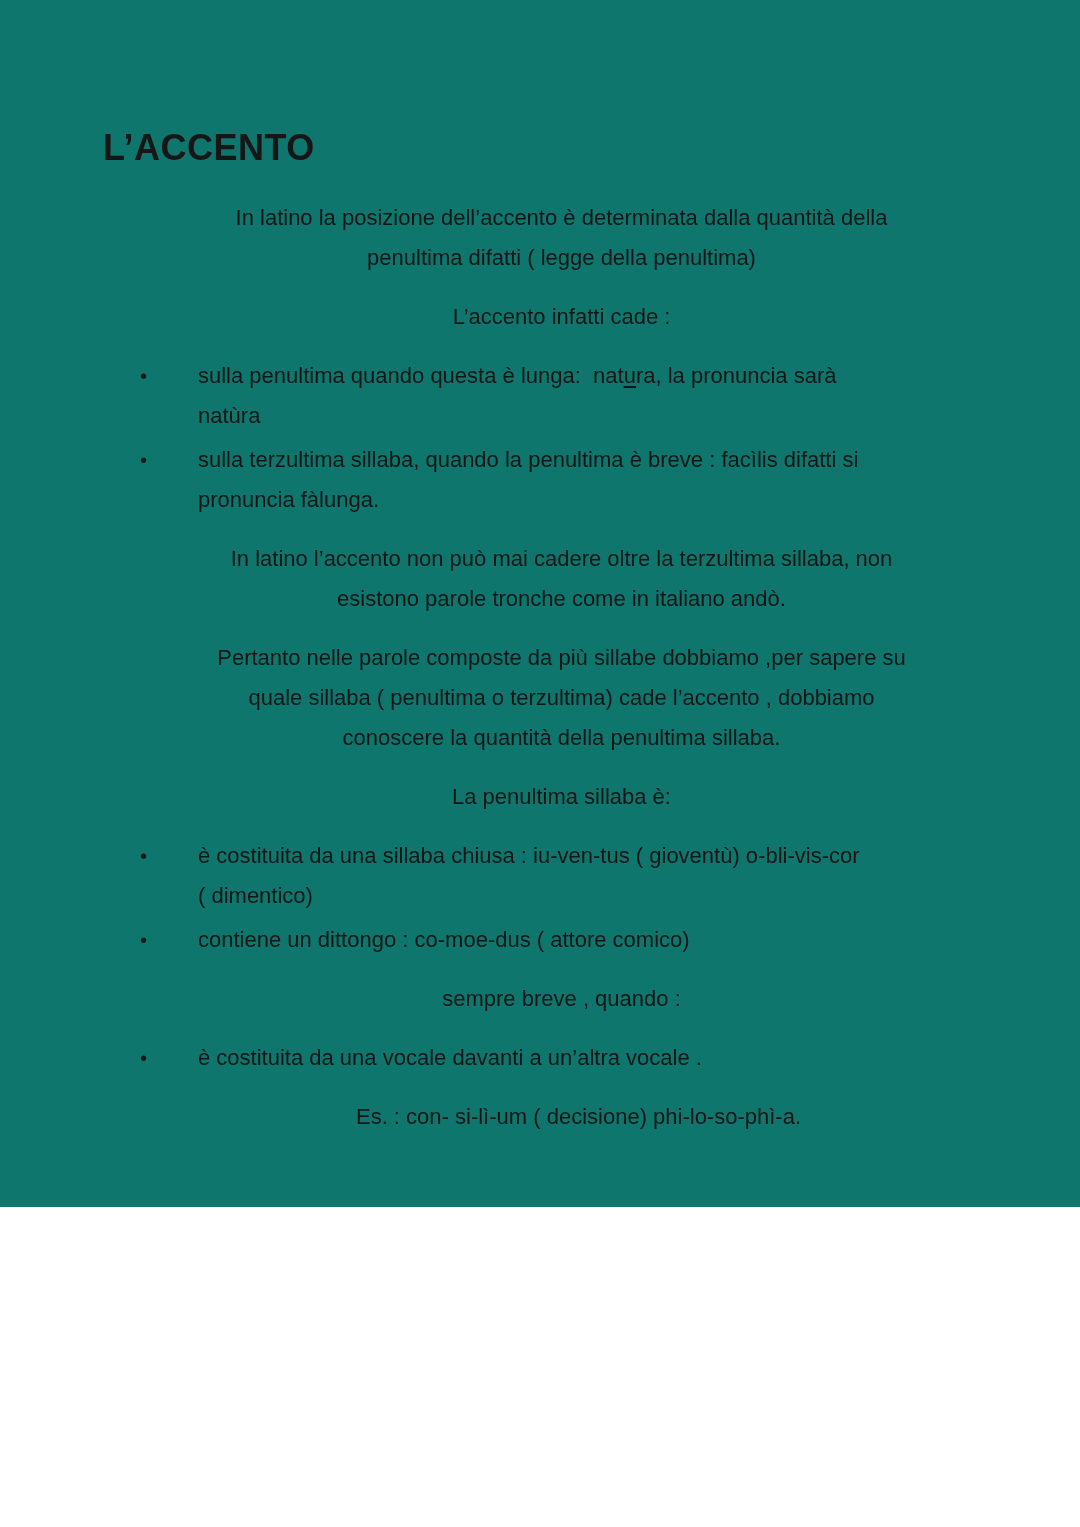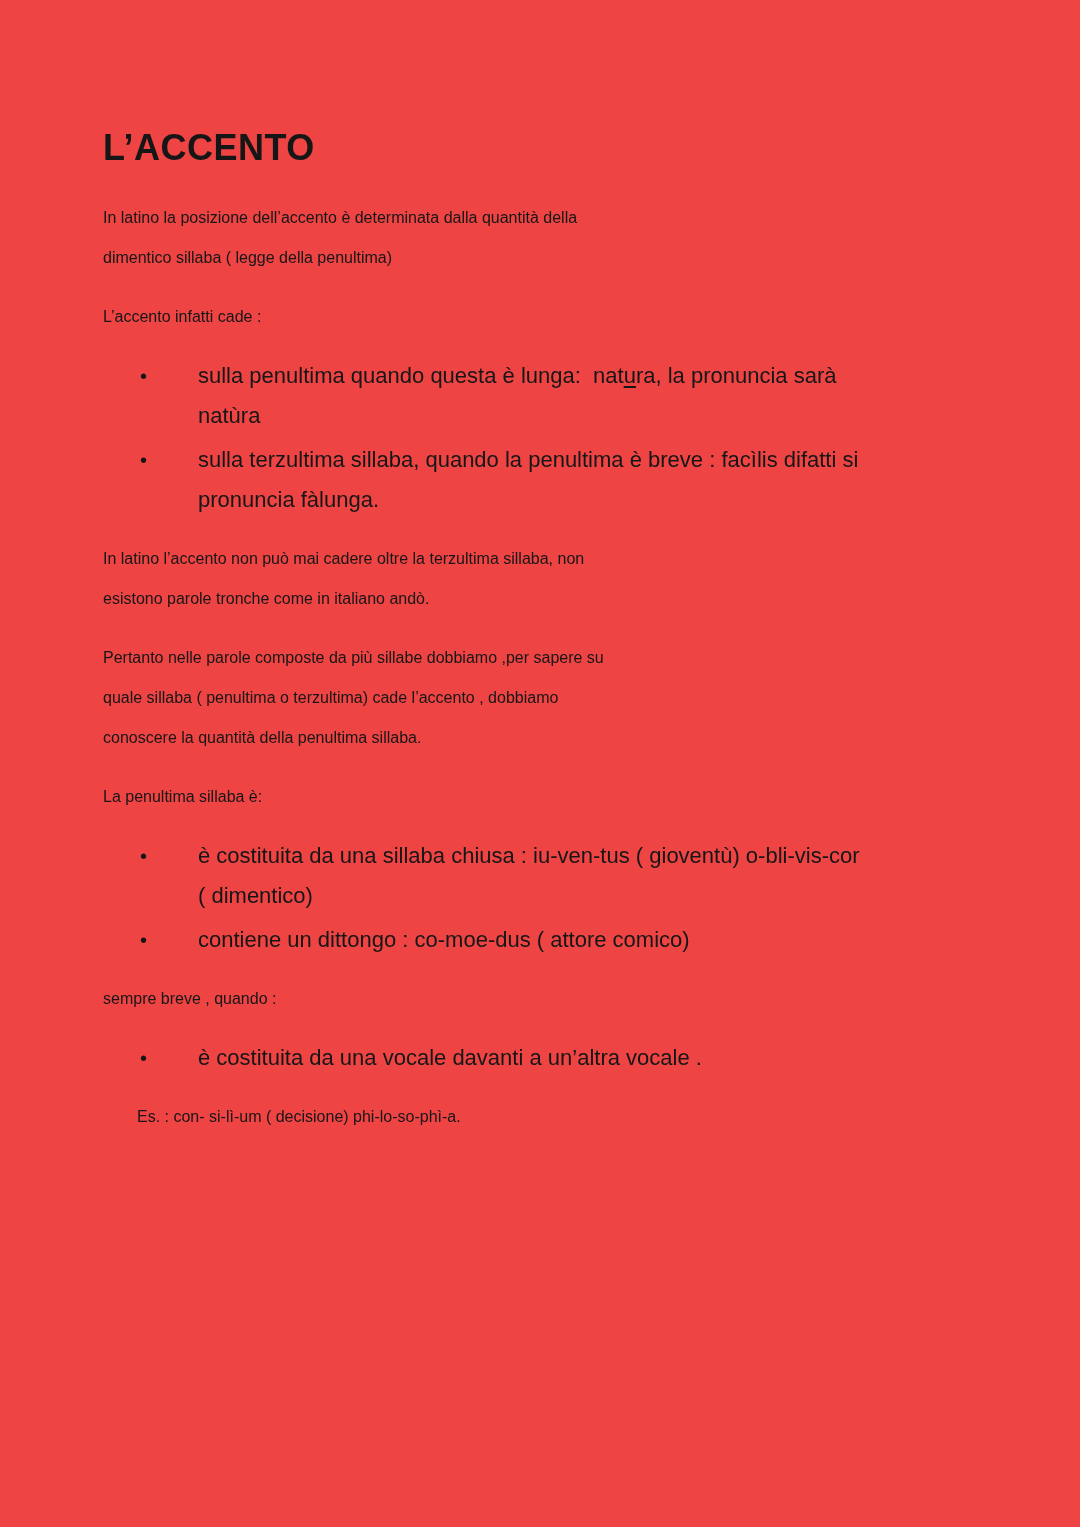--- a/index.html
+++ b/index.html
@@ -4,31 +4,32 @@
 <style>
   html,body{margin:0;padding:0;}
   body{
     width:1080px;height:1527px;
     background:#ffffff;color:#161616;
     font-family:"Liberation Sans",sans-serif;
     overflow:hidden;
   }
   .page{
     box-sizing:border-box;
-    width:1080px;height:1527px;
+    width:1080px;height:1207px;
     padding:126px 60px 0 103px;
-    background:#ef4444;
+    background:#0f766e;
   }
   h1{
     font-size:36px;line-height:44px;font-weight:700;
     margin:0 0 28px 0;letter-spacing:0.5px;
   }
   p{
-    font-size:16px;line-height:40px;
+    font-size:22px;line-height:40px;
     margin:9px 0 19px 0;
+    text-align:center;
   }
   ul{
     list-style:none;margin:5px 0 19px 0;padding:0;
   }
   li{
     display:flex;align-items:flex-start;
     font-size:22px;line-height:40px;
     margin-bottom:4px;
   }
   .marker{
@@ -40,21 +41,21 @@
   .run-b{font-weight:400;}
   .run-u{text-decoration:underline;text-underline-offset:3px;}
 </style>
 </head>
 <body>
 
 <main class="page">
 
   <h1>L’ACCENTO</h1>
 
-  <p><span>In latino la posizione dell’accento è determinata dalla quantità della</span><br><span>dimentico sillaba </span><span class="run-b">( legge della penultima)</span></p>
+  <p><span>In latino la posizione dell’accento è determinata dalla quantità della</span><br><span>penultima difatti </span><span class="run-b">( legge della penultima)</span></p>
 
   <p><span>L’accento infatti cade :</span></p>
 
   <ul>
     <li>
       <span class="marker">•</span>
       <span class="btext"><span>sulla penultima quando questa è </span><span class="run-b">lunga</span><span>: &nbsp;nat</span><span class="run-u">u</span><span>ra, la pronuncia sarà</span><br><span>nat</span><span class="run-b">ù</span><span>ra</span></span>
     </li>
     <li>
       <span class="marker">•</span>

